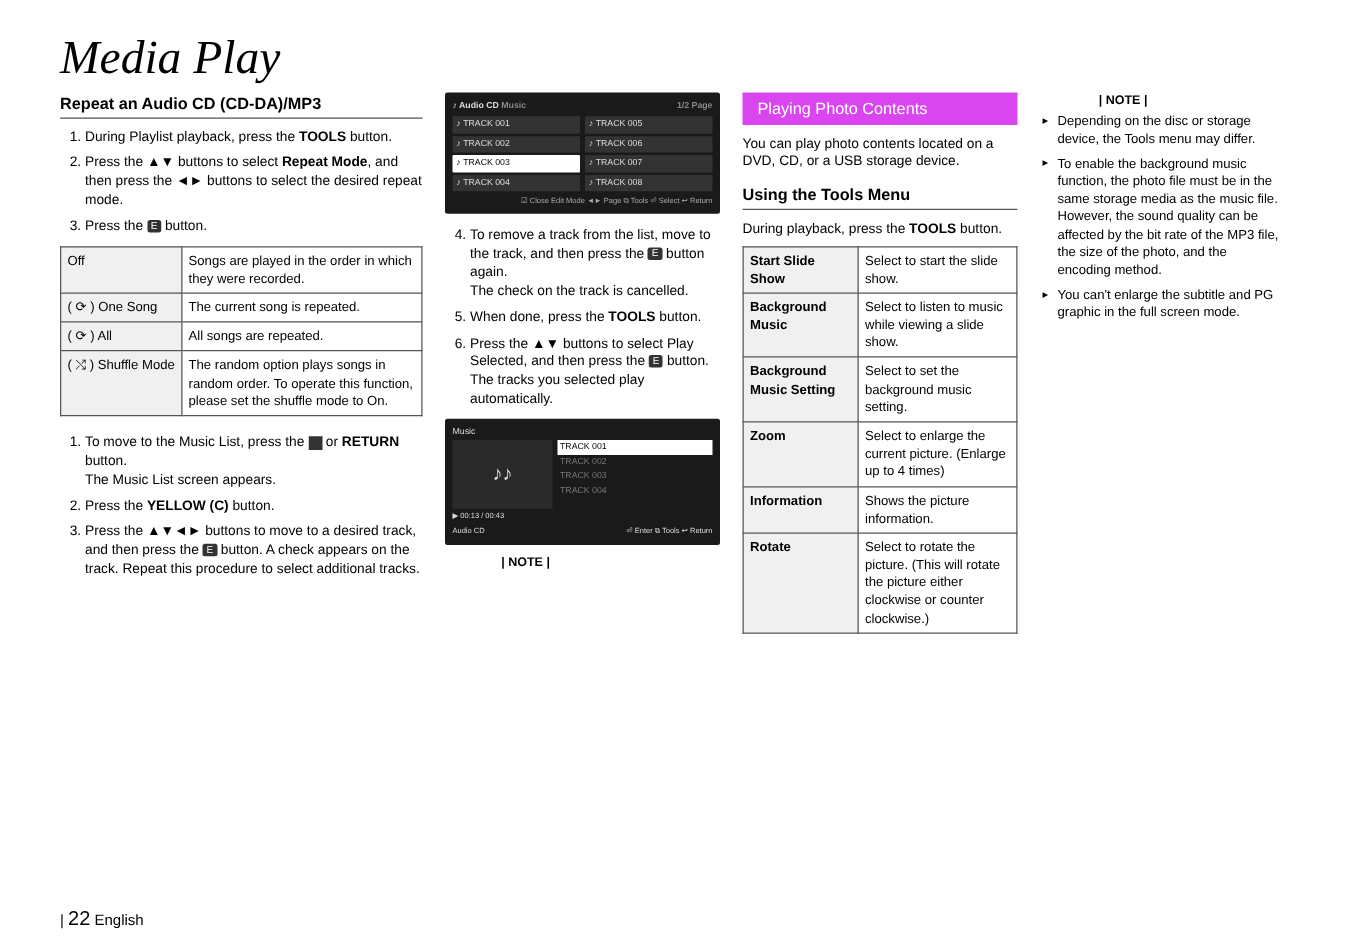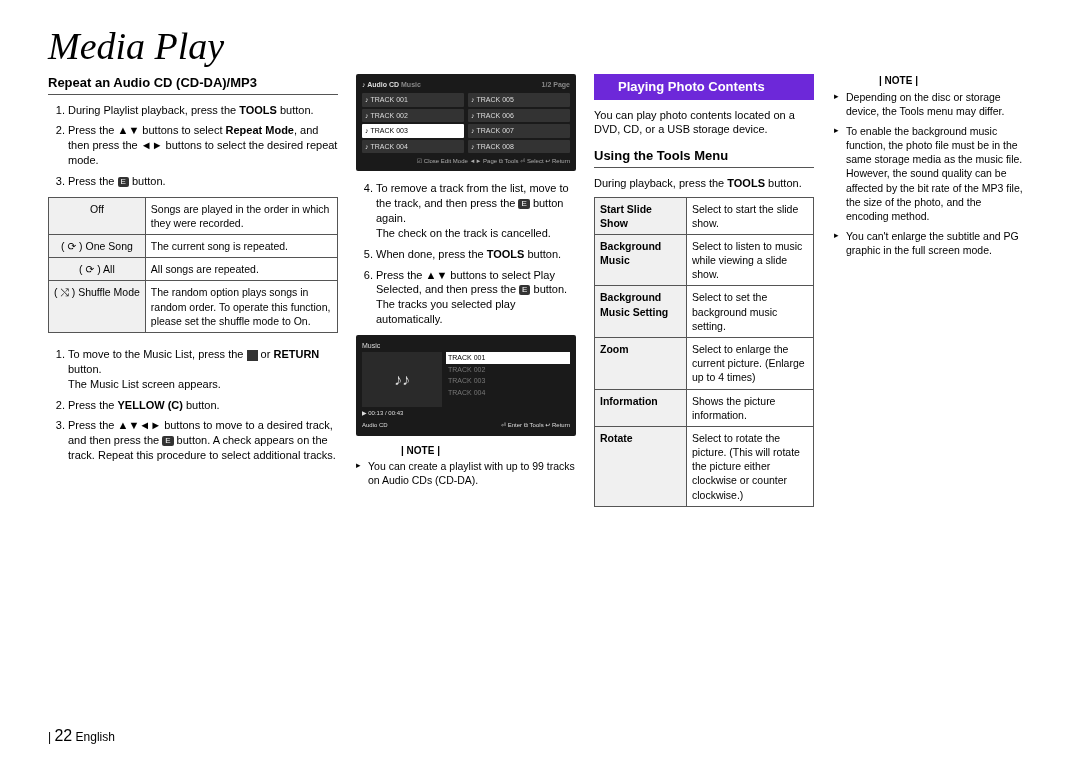--- a/index.html
+++ b/index.html
@@ -4,29 +4,29 @@
 <style>
   * { box-sizing: border-box; margin: 0; padding: 0; }
   body { font-family: Arial, Helvetica, sans-serif; background: #fff; width: 1080px; height: 761px; padding: 24px 48px 0 48px; position: relative; color: #000; }
   .page-title { font-family: "Times New Roman", serif; font-style: italic; font-size: 38px; font-weight: 300; margin-bottom: 6px; }
   .columns { display: flex; gap: 18px; }
   .col { flex: 1; font-size: 11px; line-height: 1.35; }
   .col1 { flex: 0 0 290px; }
   .col2 { flex: 0 0 220px; }
   .col3 { flex: 0 0 430px; }
   .section-hdr-underline { font-weight: bold; font-size: 13px; border-bottom: 1px solid #555; padding-bottom: 2px; margin-bottom: 8px; }
-  .section-hdr-black { background: #6d28d9; color: #fff; font-weight: bold; font-size: 13px; padding: 4px 24px; margin-bottom: 8px; display: inline-block; min-width: 220px; }
+  .section-hdr-black { background: #d946ef; color: #fff; font-weight: normal; font-size: 13px; padding: 4px 12px; margin-bottom: 8px; display: inline-block; min-width: 220px; }
   ol.steps { list-style: decimal; margin-left: 20px; }
   ol.steps li { margin-bottom: 6px; }
   b { font-weight: bold; }
   .iconbox { display: inline-block; background:#333; color:#fff; font-size:8px; padding:1px 3px; border-radius:2px; vertical-align:middle; line-height:1; }
   .stopbox { display:inline-block; width:11px; height:11px; background:#333; vertical-align:middle; }
   table.modes { width: 100%; border-collapse: collapse; margin: 8px 0 14px 0; font-size:10.5px; }
   table.modes td { border: 1px solid #555; padding: 4px 5px; vertical-align: top; }
-  table.modes td:first-child { background:#f0f0f0; white-space:nowrap; width:95px; text-align:center;}
+  table.modes td:first-child { background:#f0f0f0; white-space:nowrap; width:95px; text-align:left;}
   table.tools { width:100%; border-collapse: collapse; margin:6px 0 12px 0; font-size:10.5px; }
   table.tools td { border:1px solid #555; padding:4px 5px; vertical-align:top; }
   table.tools td:first-child { background:#f0f0f0; width:92px; font-weight:bold; }
   .screenshot { background:#1a1a1a; color:#ddd; font-size:7px; border-radius:2px; padding:6px; margin-bottom:10px; }
   .screenshot .row { display:flex; gap:4px; margin:2px 0; }
   .screenshot .cell { background:#333; flex:1; padding:2px 3px; border-radius:1px; display:flex; align-items:center; gap:2px; }
   .screenshot .cell.sel { background:#fff; color:#000; }
   .screenshot .hdr { font-weight:bold; margin-bottom:4px; display:flex; justify-content:space-between; }
   .screenshot .foot { margin-top:4px; text-align:right; font-size:6px; color:#aaa; }
   .shot2 { background:#1a1a1a; color:#ddd; font-size:7px; padding:6px; border-radius:2px; margin:8px 0; }
@@ -132,23 +132,20 @@
         </div>
       </div>
       <div style="font-size:6px; margin-top:2px;">▶ <span>00:13 / 00:43</span></div>
       <div class="foot">
           <span>Audio CD</span>
           <span>⏎ Enter   ⧉ Tools   ↩ Return</span>
         </div>
     </div>
 
     <div class="note-hdr">| NOTE |</div>
-    <ul class="notes">
-      <li>You can create a playlist with up to 99 tracks on Audio CDs (CD-DA).</li>
-    </ul>
   </div>
 
   <div class="col col3">
     <div class="sub-row">
       <div>
         <div class="section-hdr-black">Playing Photo Contents</div>
         <div style="margin-bottom:10px;">You can play photo contents located on a DVD, CD, or a USB storage device.</div>
         <div class="section-hdr-underline">Using the Tools Menu</div>
         <div style="margin-bottom:6px;"><span>During playback, press the </span><b>TOOLS</b><span> button.</span></div>
         <table class="tools">

